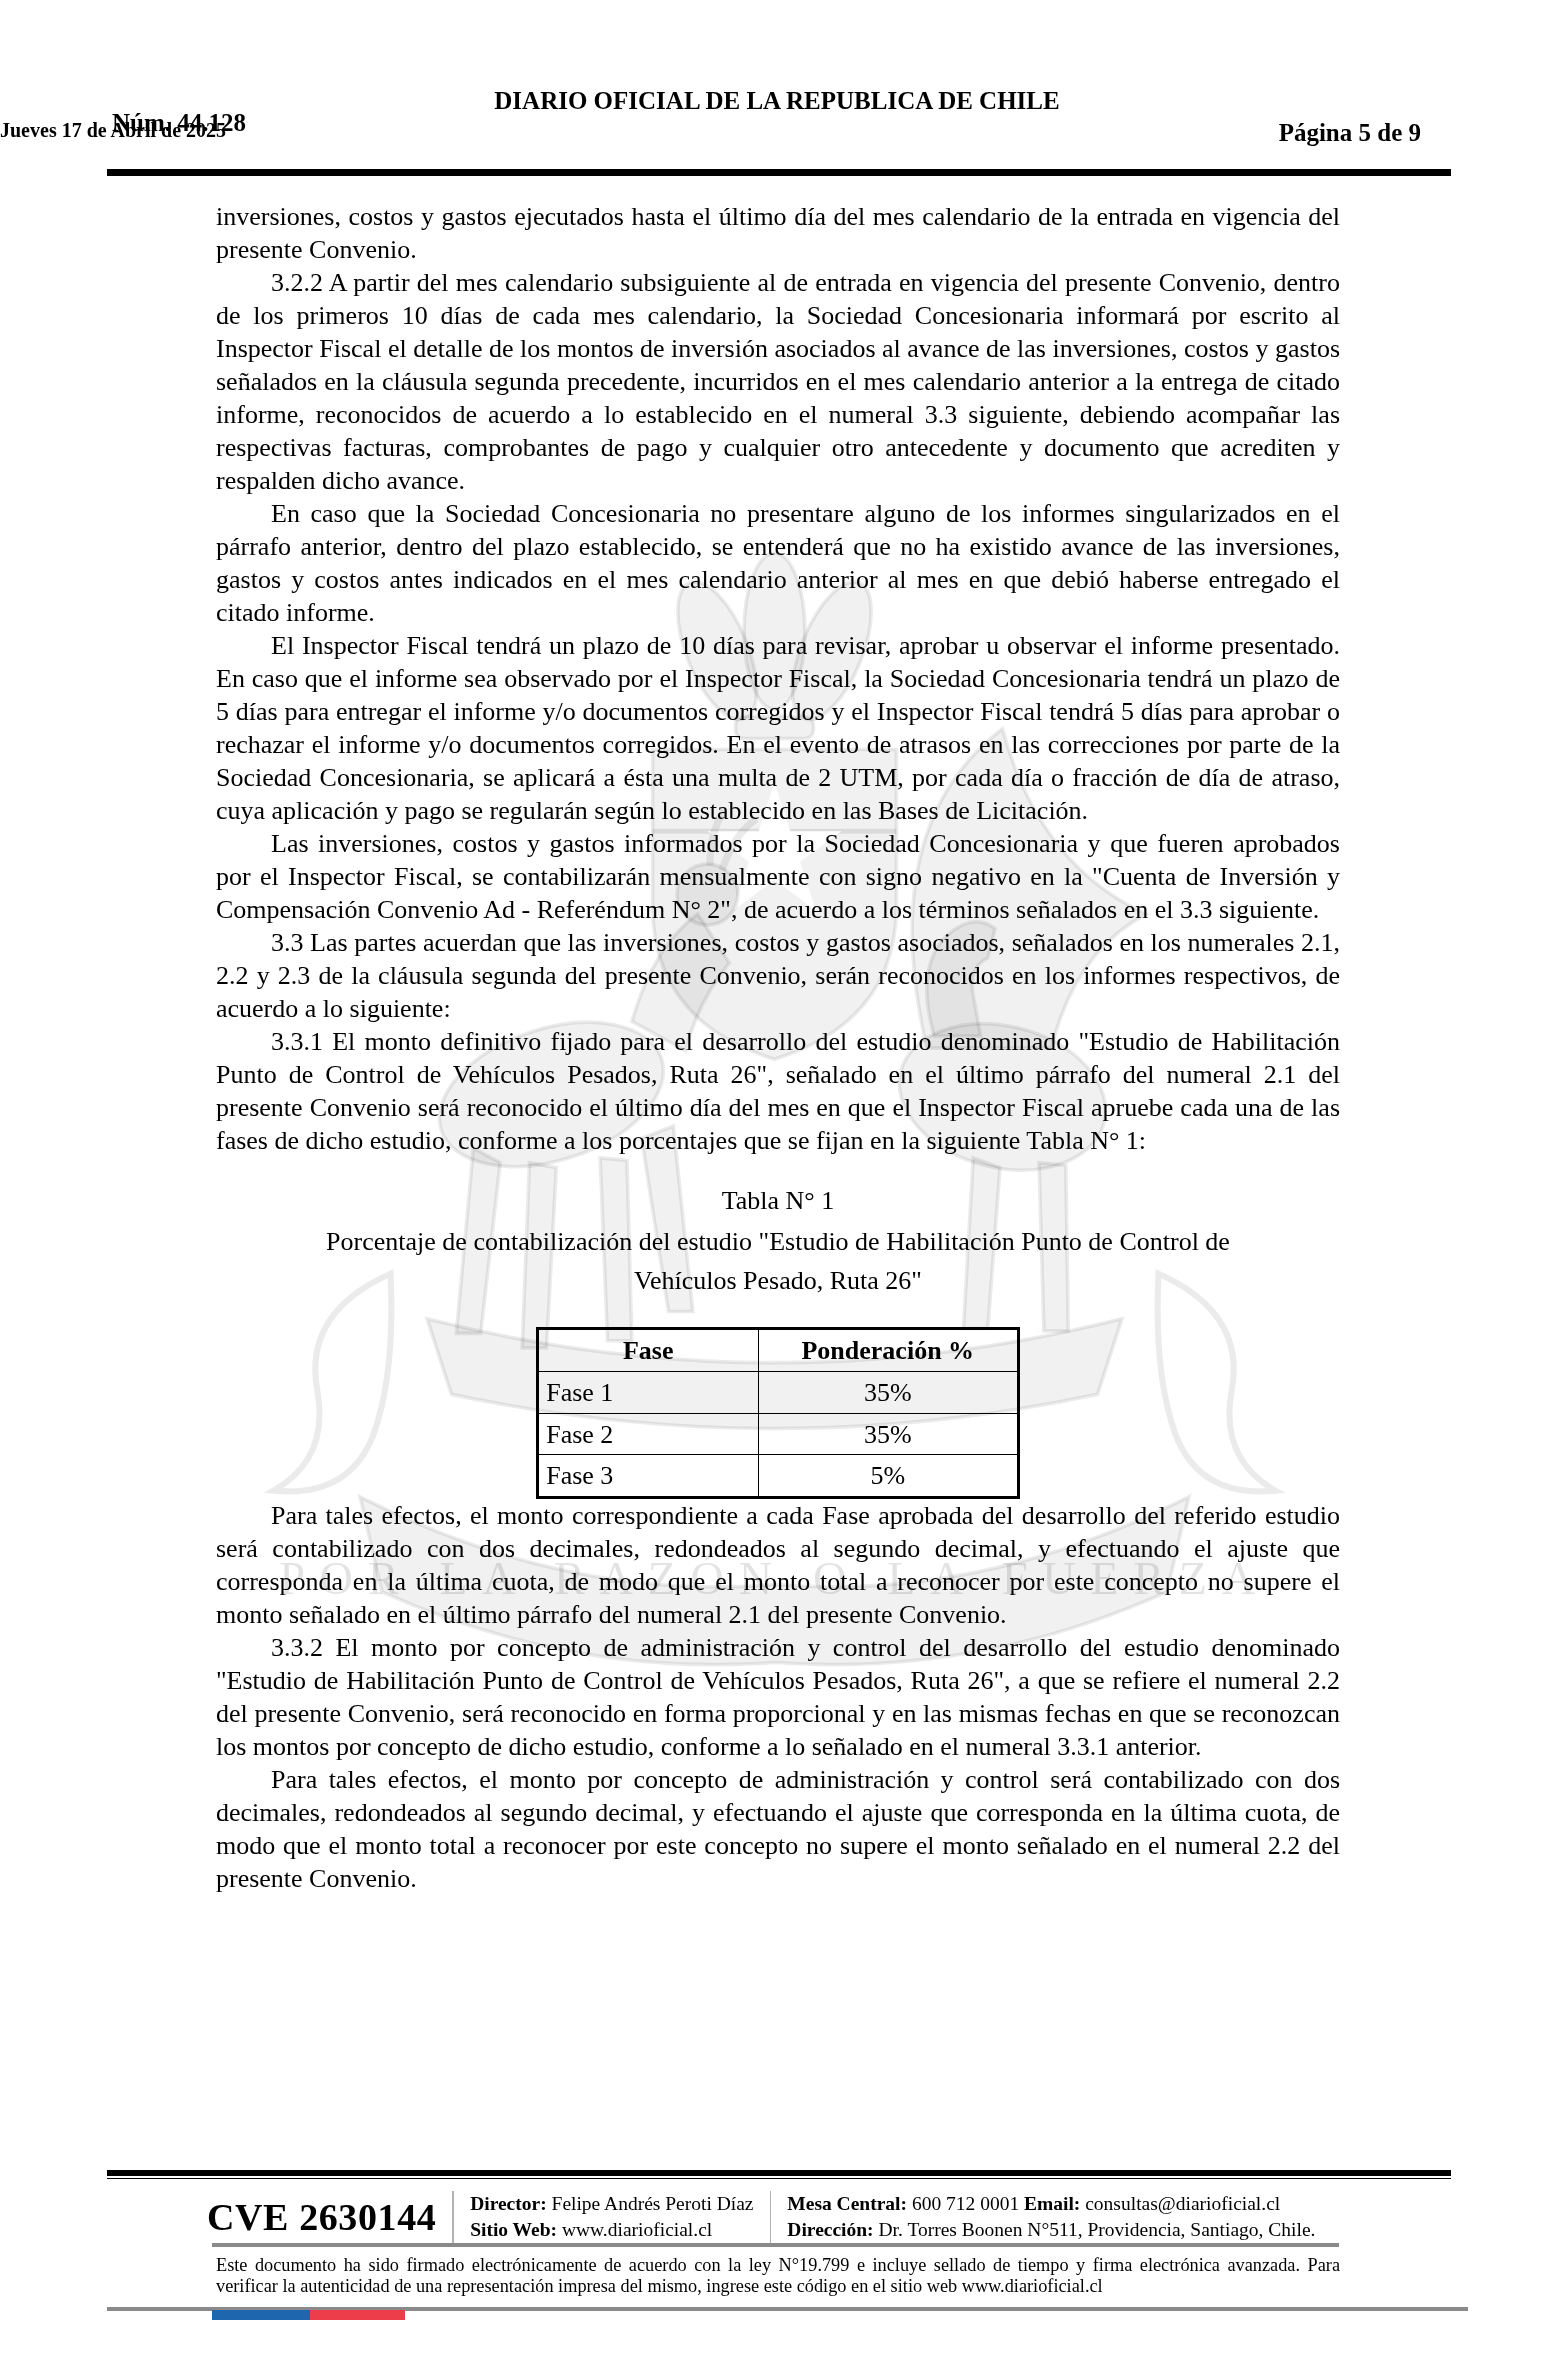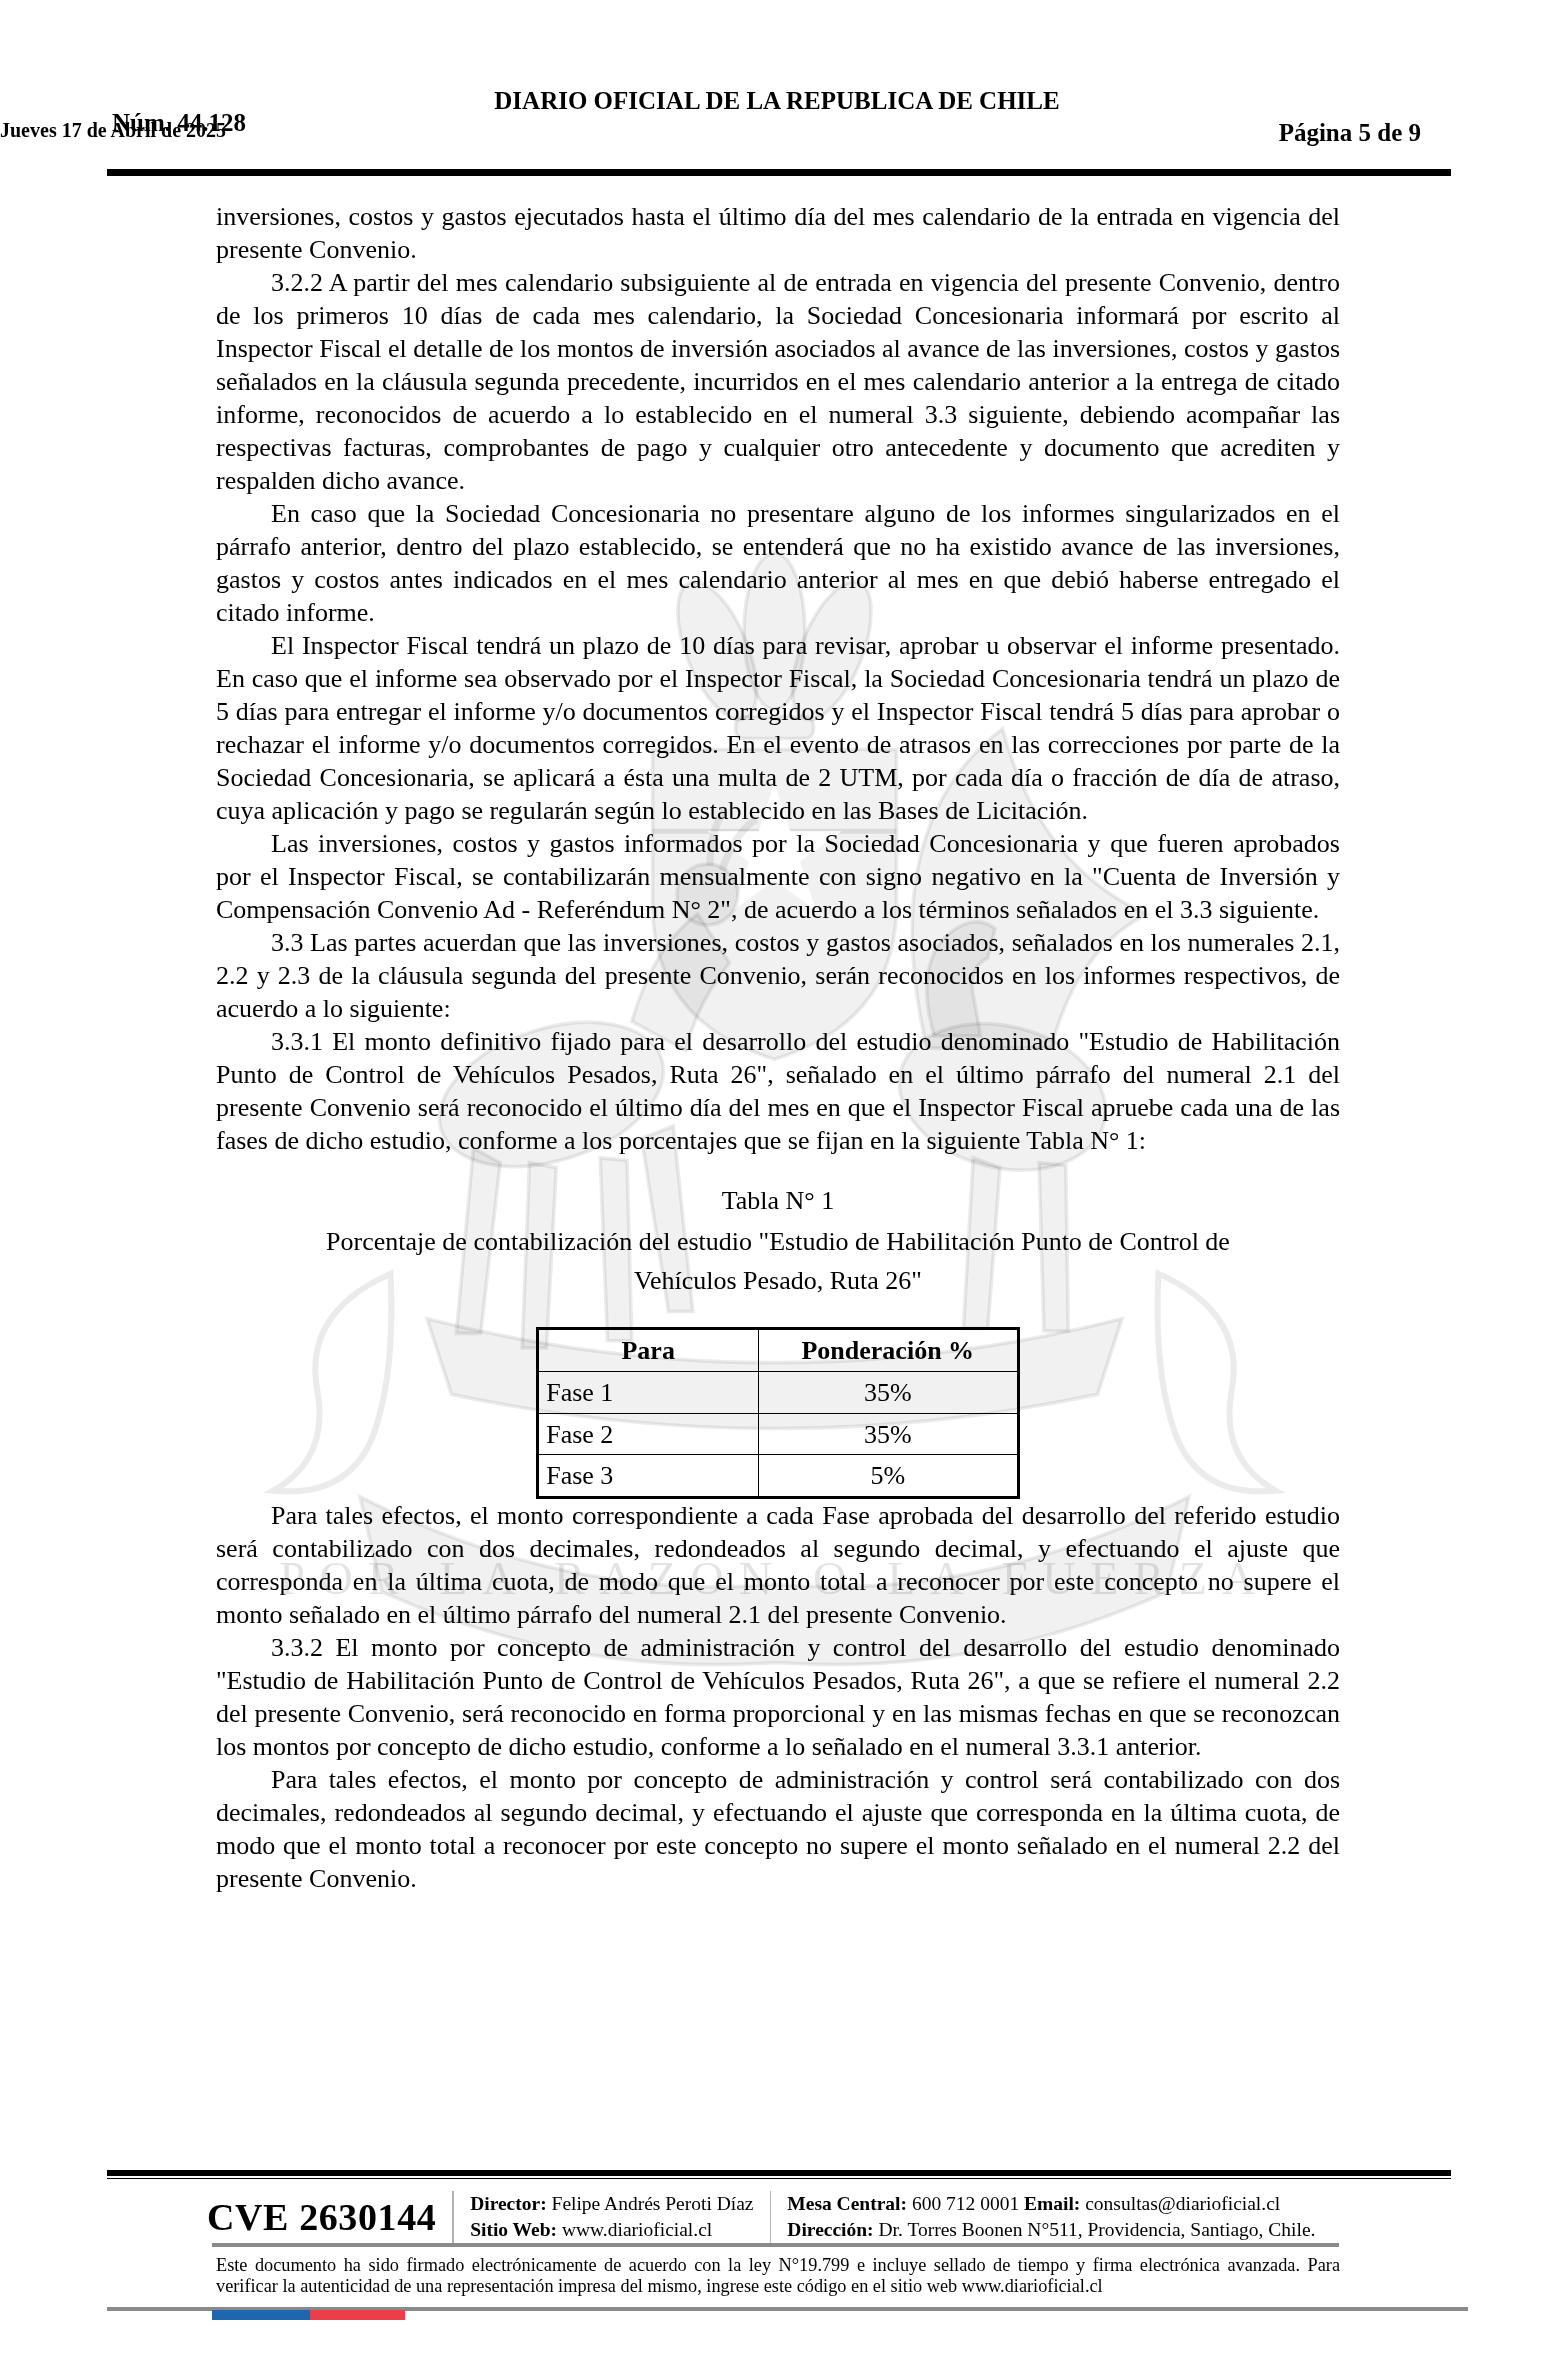--- a/index.html
+++ b/index.html
@@ -119,21 +119,21 @@
 
     <div class="tbl-heading">Tabla N° 1</div>
     <div class="tbl-caption">
       <div>Porcentaje de contabilización del estudio "Estudio de Habilitación Punto de Control de</div>
       <div>Vehículos Pesado, Ruta 26"</div>
     </div>
 
     <table class="ponder">
       <thead>
         <tr>
-          <th>Para</th>
+          <th>Fase</th>
           <th>Ponderación %</th>
         </tr>
       </thead>
       <tbody>
 
           <tr class="trow">
             <td class="c1">Fase 1</td>
             <td class="c2">35%</td>
           </tr>
 

